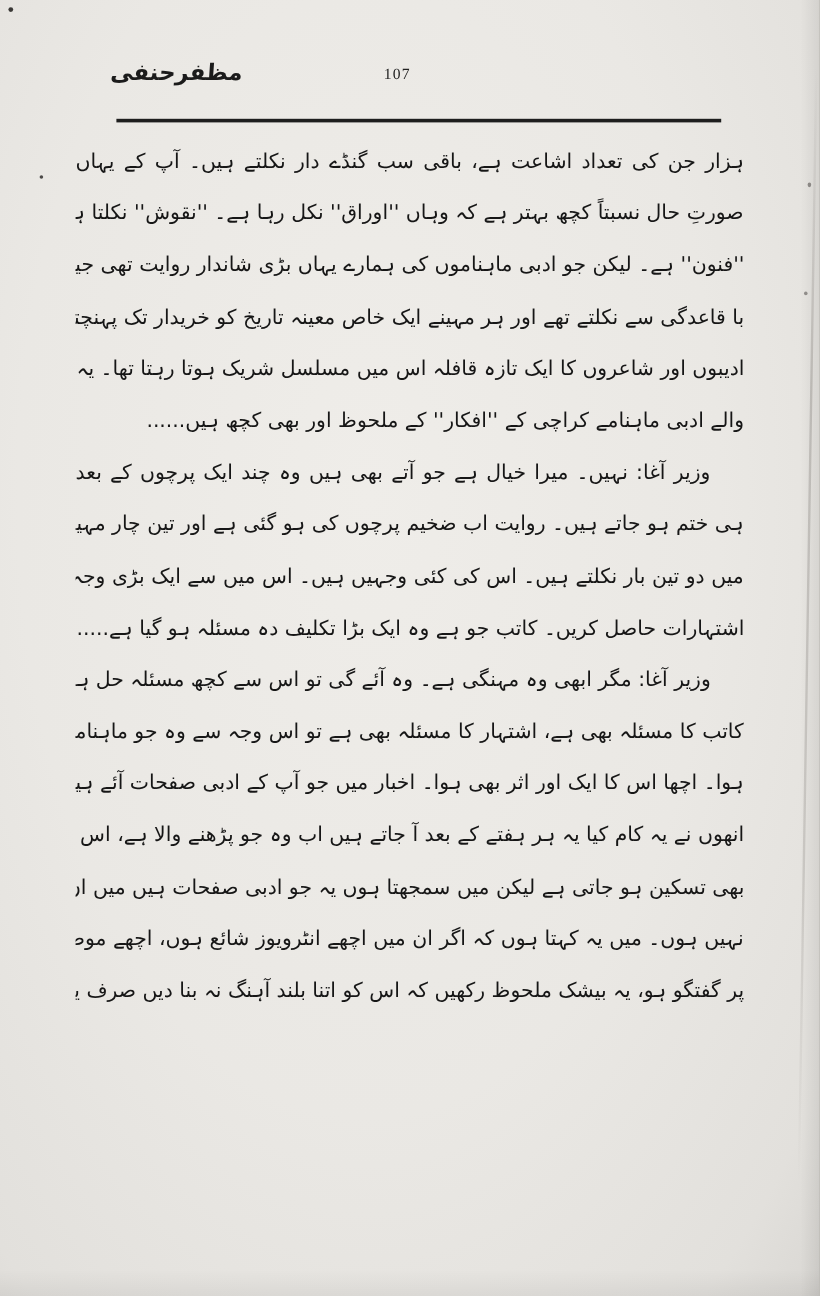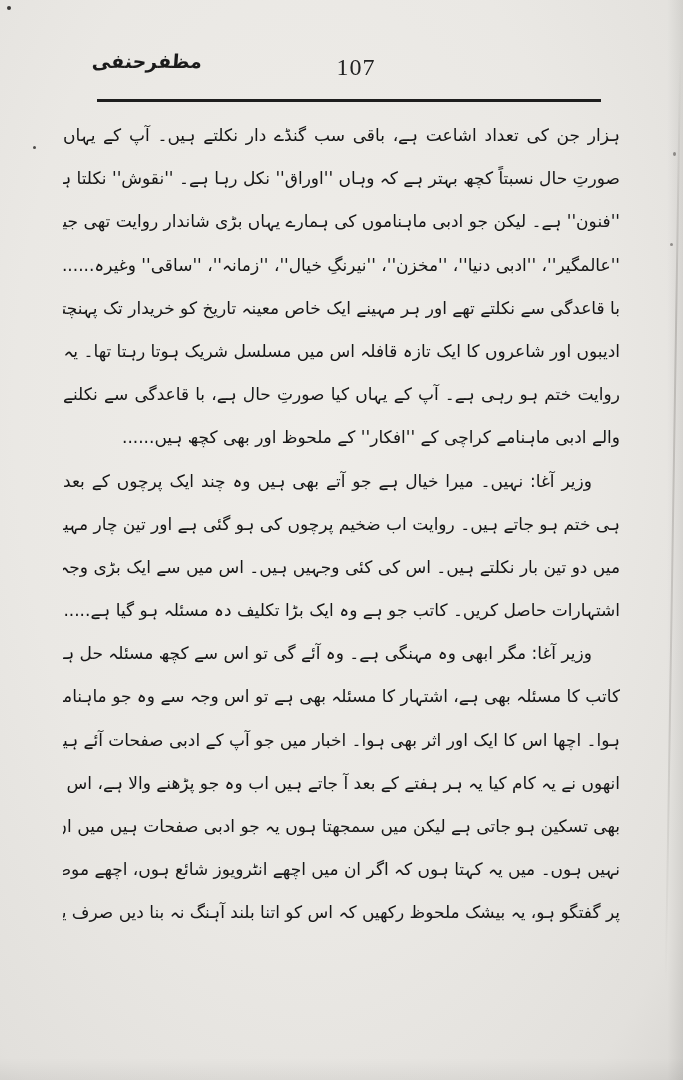--- a/index.html
+++ b/index.html
@@ -36,24 +36,24 @@
 
   .header-author {
     position: absolute; top: 50px; left: 92px;
     direction: rtl;
     font-size: 19px; font-weight: bold;
     color: #1b1b1b;
     transform: skewX(-4deg);
     white-space: nowrap;
   }
   .page-number {
-    position: absolute; top: 54px; left: 321px; width: 70px;
+    position: absolute; top: 54px; left: 296px; width: 70px;
     text-align: center;
     font-family: "Liberation Serif", "DejaVu Serif", serif;
-    font-size: 24px; letter-spacing: 1px; color: #222;
+    font-size: 13px; letter-spacing: 1px; color: #222;
   }
   .header-rule {
     position: absolute; left: 97px; top: 99px;
     width: 504px; height: 2.5px;
     background: #1e1e1e;
   }
 
   .page-body {
     position: absolute; top: 114px; right: 63px; width: 557px;
     direction: rtl;
@@ -88,24 +88,22 @@
   <div class="header-author">مظفرحنفی</div>
   <div class="page-number">107</div>
   <div class="header-rule"></div>
 
   <div class="page-body">
 
     <div class="para">
       <div class="line">ہزار جن کی تعداد اشاعت ہے، باقی سب گنڈے دار نکلتے ہیں۔ آپ کے یہاں</div>
       <div class="line">صورتِ حال نسبتاً کچھ بہتر ہے کہ وہاں ''اوراق'' نکل رہا ہے۔ ''نقوش'' نکلتا ہے۔</div>
       <div class="line">''فنون'' ہے۔ لیکن جو ادبی ماہناموں کی ہمارے یہاں بڑی شاندار روایت تھی جیسے</div>
-      <div class="line">''عالمگیر''، ''ادبی دنیا''، ''مخزن''، ''نیرنگِ خیال''، ''زمانہ''، ''ساقی'' وغیرہ......</div>
       <div class="line">با قاعدگی سے نکلتے تھے اور ہر مہینے ایک خاص معینہ تاریخ کو خریدار تک پہنچتے تھے،</div>
       <div class="line">ادیبوں اور شاعروں کا ایک تازہ قافلہ اس میں مسلسل شریک ہوتا رہتا تھا۔ یہ صحت مند</div>
-      <div class="line">روایت ختم ہو رہی ہے۔ آپ کے یہاں کیا صورتِ حال ہے، با قاعدگی سے نکلنے</div>
       <div class="line end">والے ادبی ماہنامے کراچی کے ''افکار'' کے ملحوظ اور بھی کچھ ہیں......</div>
     </div>
 
     <div class="para">
       <div class="line indent">وزیر آغا: نہیں۔ میرا خیال ہے جو آتے بھی ہیں وہ چند ایک پرچوں کے بعد</div>
       <div class="line">ہی ختم ہو جاتے ہیں۔ روایت اب ضخیم پرچوں کی ہو گئی ہے اور تین چار مہینوں یا سال</div>
       <div class="line">میں دو تین بار نکلتے ہیں۔ اس کی کئی وجہیں ہیں۔ اس میں سے ایک بڑی وجہ یہ ہے کہ</div>
       <div class="line end">اشتہارات حاصل کریں۔ کاتب جو ہے وہ ایک بڑا تکلیف دہ مسئلہ ہو گیا ہے......</div>
     </div>
 

